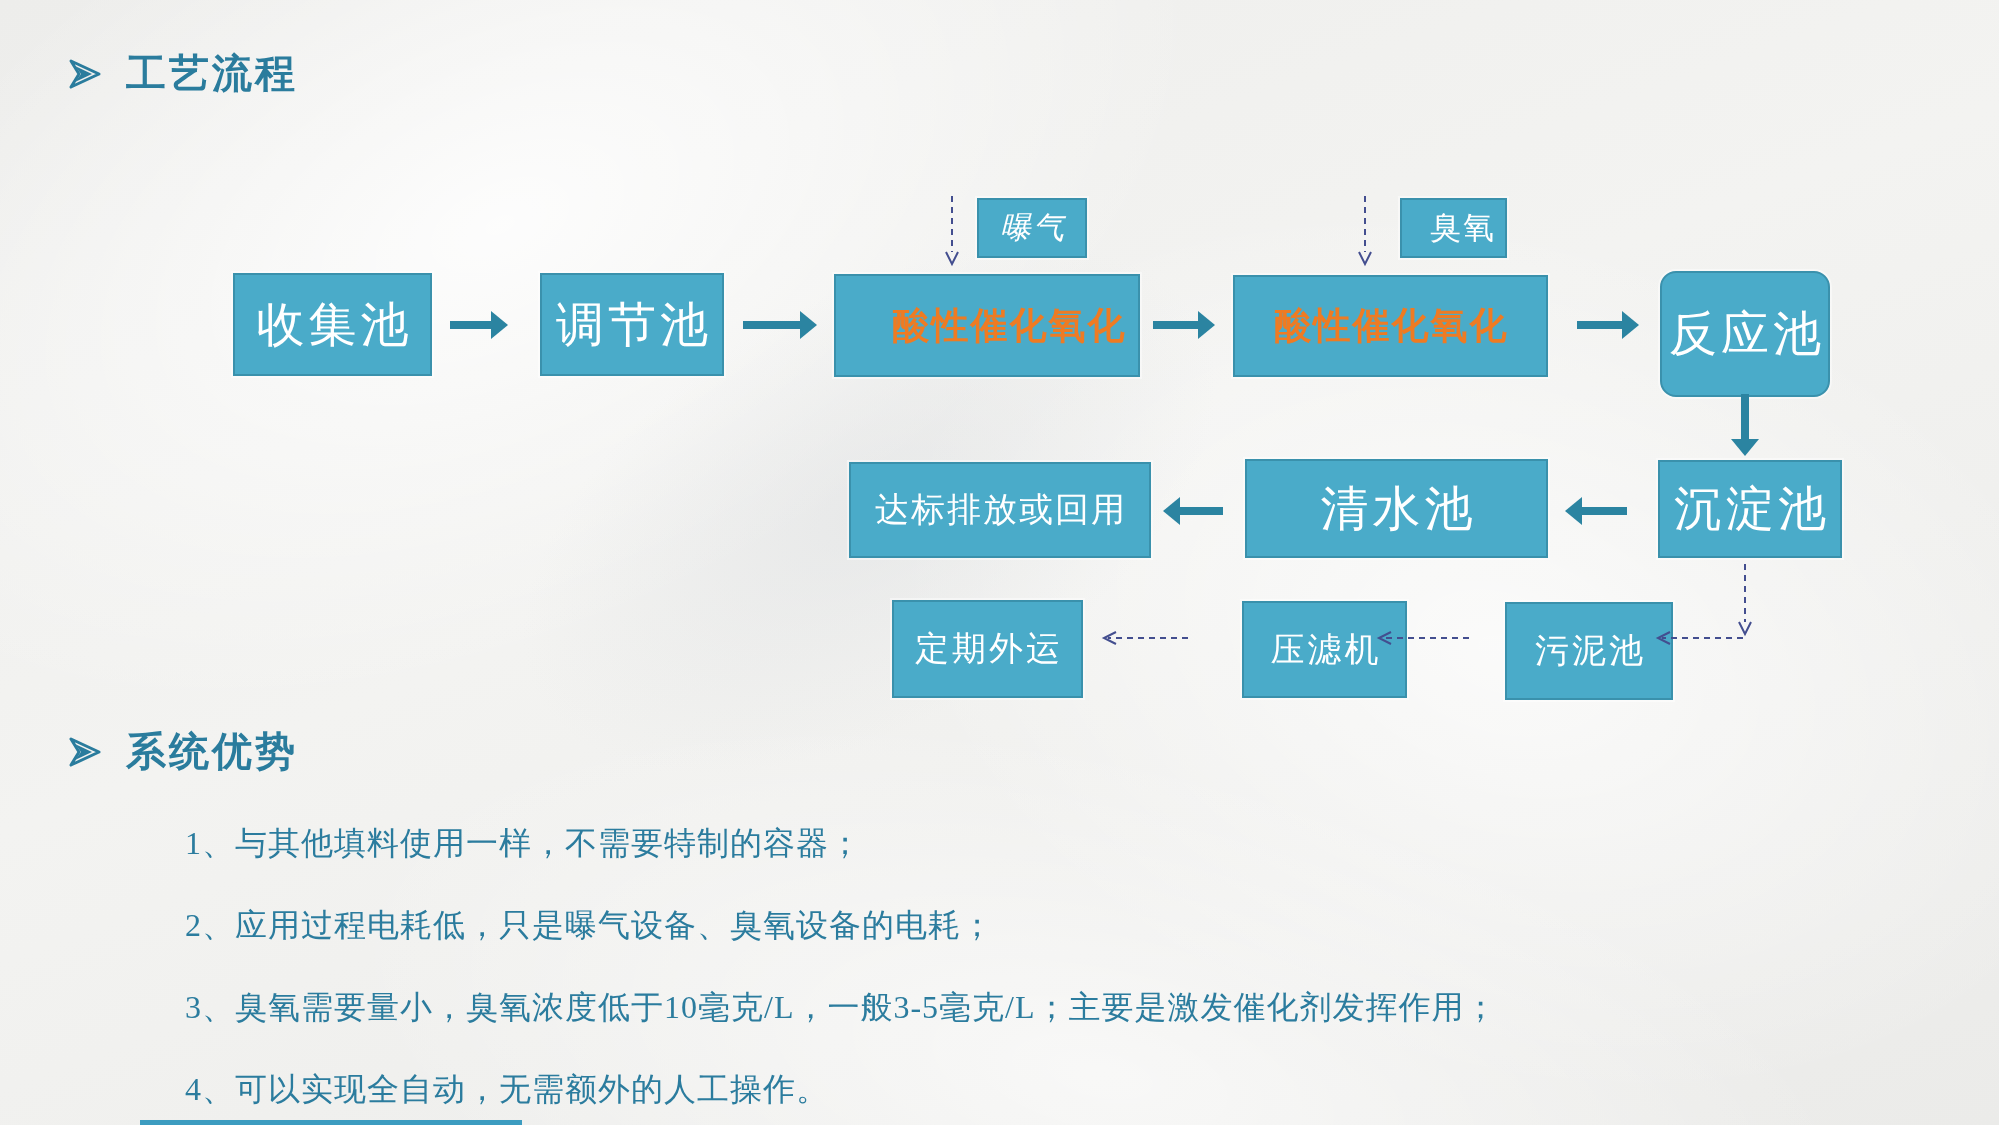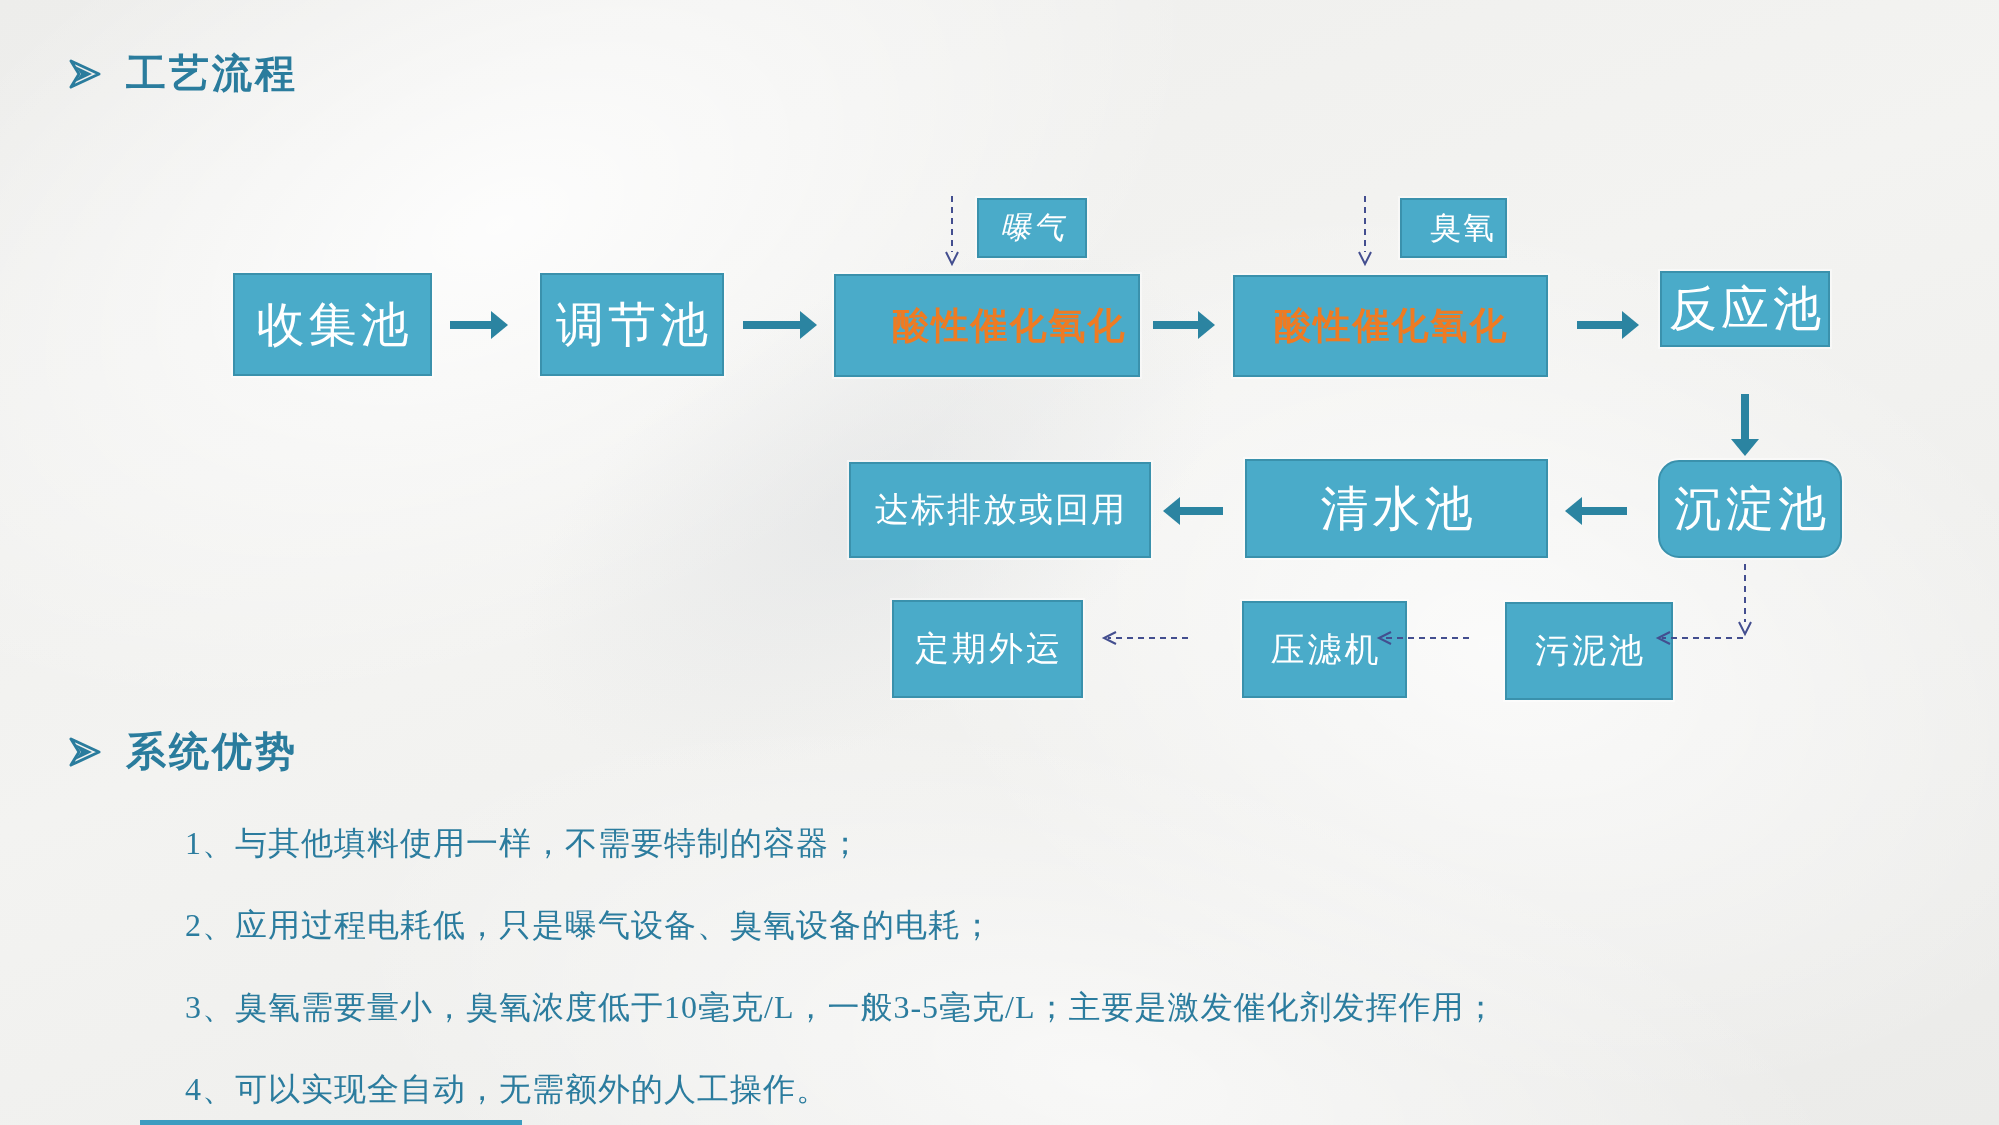--- a/index.html
+++ b/index.html
@@ -36,26 +36,26 @@
     color:#FFFFFF;font-size:48px;letter-spacing:4px;text-indent:4px;
     box-shadow:0 0 0 2px rgba(255,255,255,.45);
   }
   .node.hl{color:#EE7B23;font-weight:700;font-size:37px;letter-spacing:2px;text-indent:2px;}
   .node.small{font-size:31px;letter-spacing:2px;text-indent:2px;}
 
   .n-collection{left:233px;top:273px;width:199px;height:103px;}
   .n-regulation{left:540px;top:273px;width:184px;height:103px;}
   .n-acidic{left:834px;top:274px;width:306px;height:103px;padding-left:43px;}
   .n-alkaline{left:1233px;top:275px;width:315px;height:102px;}
-  .n-reaction{left:1660px;top:271px;width:170px;height:76px;}
+  .n-reaction{left:1660px;top:271px;width:170px;height:126px;border-radius:16px;}
   .n-aeration{left:977px;top:198px;width:110px;height:60px;font-style:italic;}
   .n-ozone{left:1400px;top:198px;width:107px;height:60px;padding-left:17px;}
   .n-discharge{left:849px;top:462px;width:302px;height:96px;font-size:34px;letter-spacing:2px;text-indent:2px;}
   .n-cleanwater{left:1245px;top:459px;width:303px;height:99px;}
-  .n-sedimentation{left:1658px;top:460px;width:184px;height:98px;border-radius:21px;}
+  .n-sedimentation{left:1658px;top:460px;width:184px;height:98px;}
   .n-transport{left:892px;top:600px;width:191px;height:98px;font-size:34px;letter-spacing:3px;text-indent:3px;}
   .n-filterpress{left:1242px;top:601px;width:165px;height:97px;font-size:34px;letter-spacing:3px;text-indent:3px;}
   .n-sludge{left:1477px;top:602px;width:168px;height:98px;font-size:34px;letter-spacing:3px;text-indent:3px;margin-left:28px;}
 
   
   .arrow-r,.arrow-l{position:absolute;height:28px;}
   .arrow-r::before{content:"";position:absolute;left:0;right:15px;top:10px;height:8px;background:#2B84A1;}
   .arrow-r::after{content:"";position:absolute;right:0;top:0;width:0;height:0;
     border-top:14px solid transparent;border-bottom:14px solid transparent;border-left:17px solid #2B84A1;}
   .arrow-l::before{content:"";position:absolute;right:0;left:15px;top:10px;height:8px;background:#2B84A1;}

